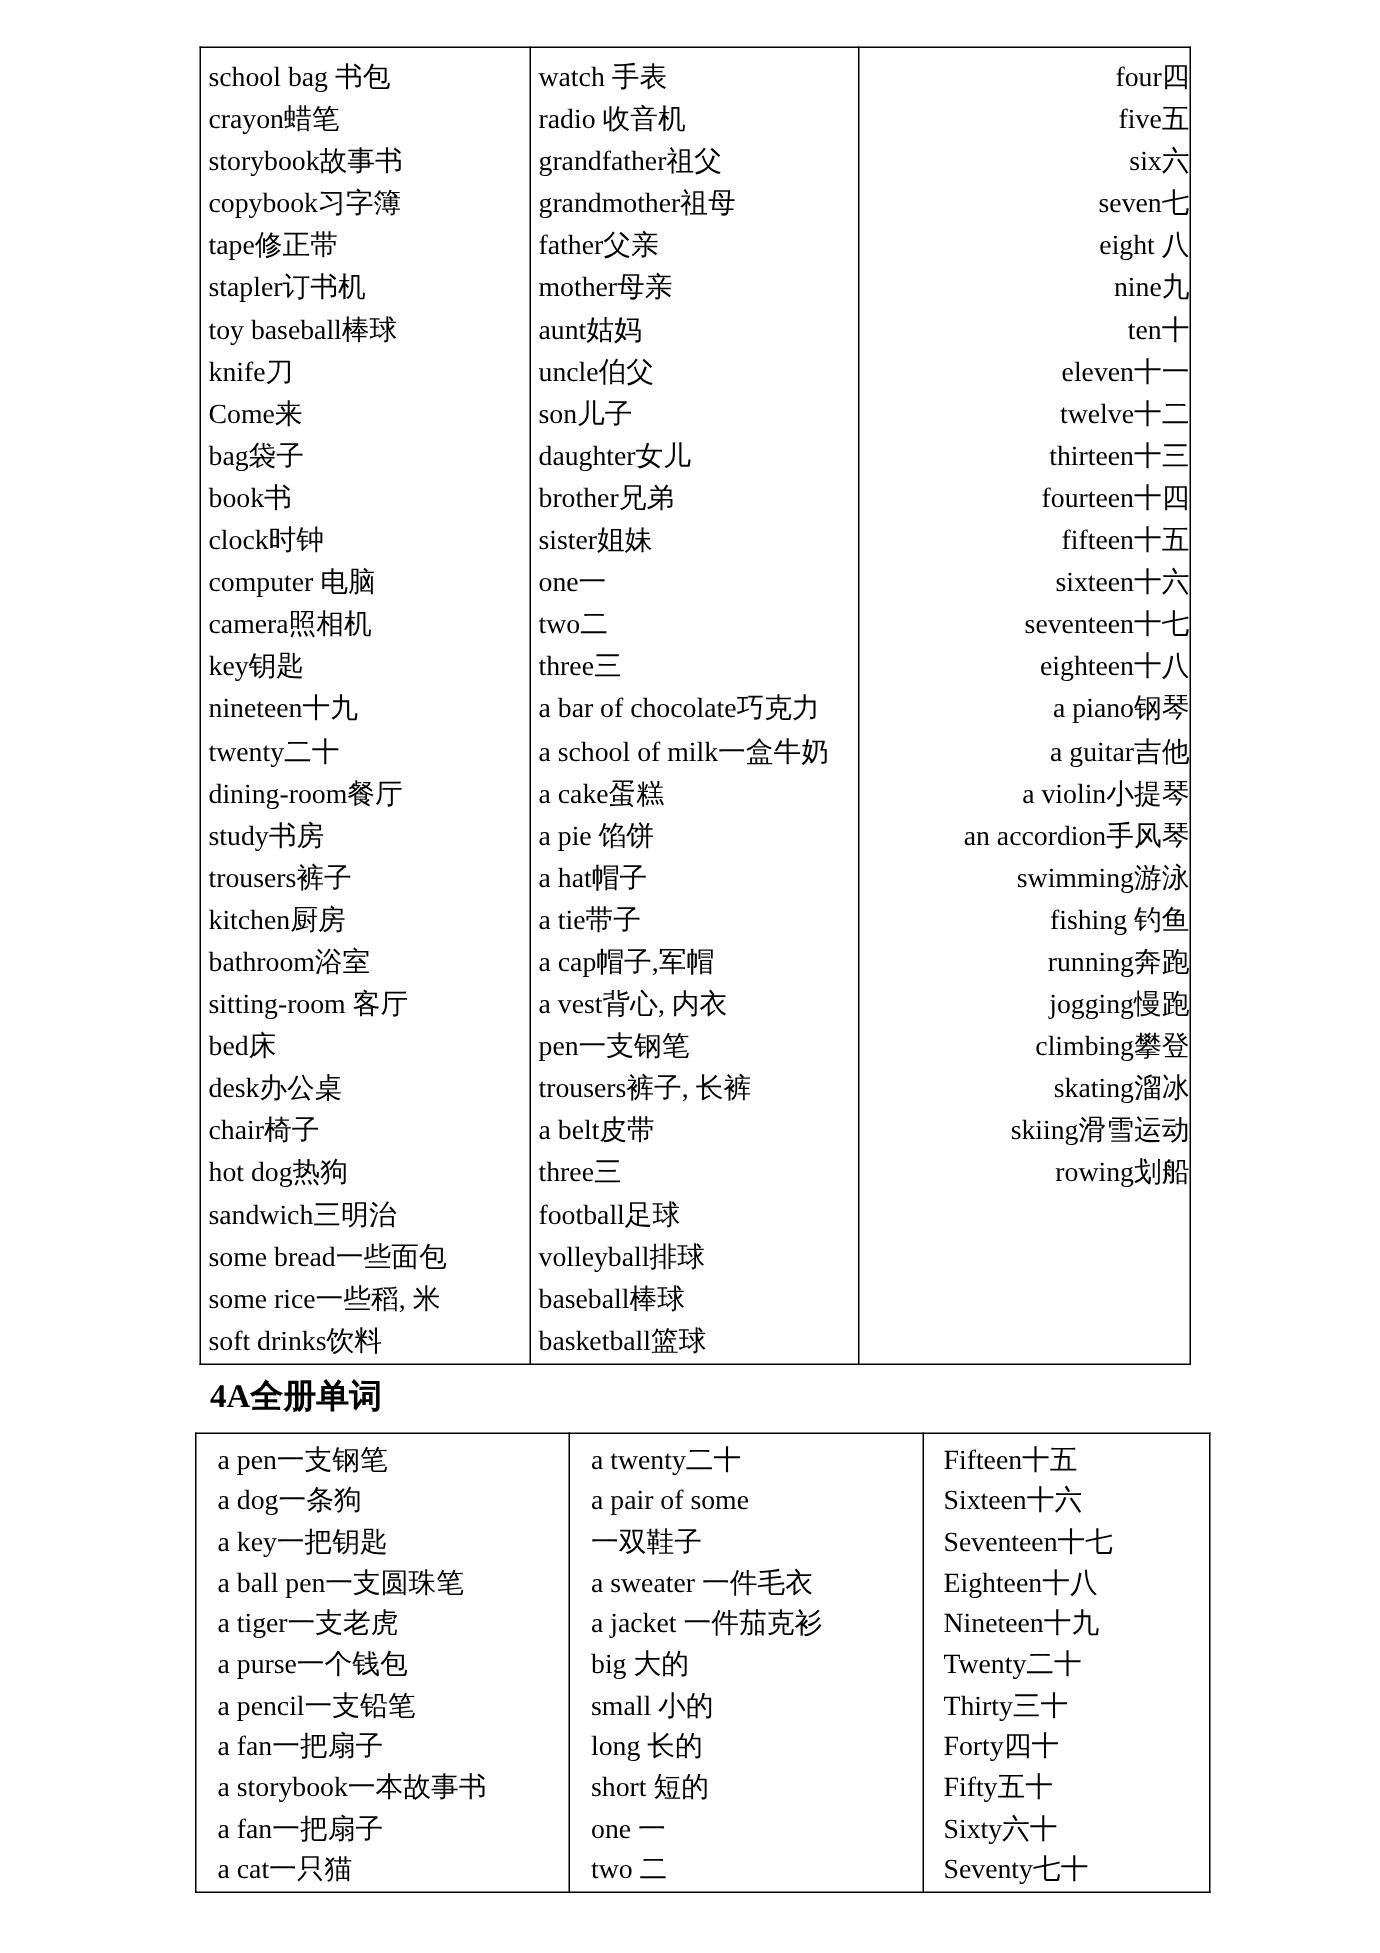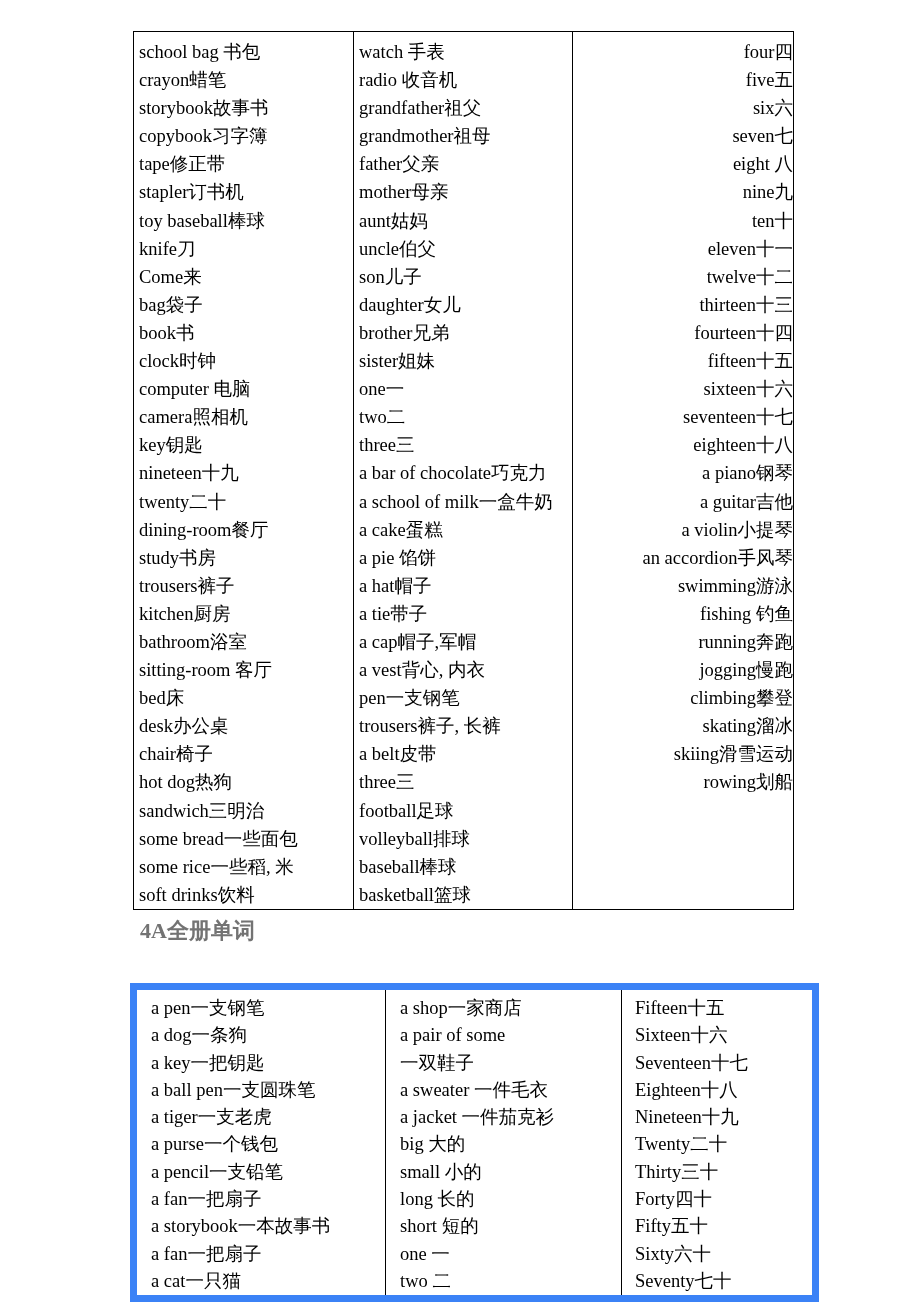--- a/index.html
+++ b/index.html
@@ -59,32 +59,32 @@
   }
   .t1-pad-top { height: 6px; }
 
   
   .heading-red {
     position: absolute;
     left: 140px;
     top: 916px;
     font-size: 22px;
     font-weight: bold;
-    color: #737373;
+    color: #000000;
     letter-spacing: 0px;
     white-space: nowrap;
   }
 
   
   .table2 {
     position: absolute;
     left: 130px;
-    top: 983px;
+    top: 955px;
     width: 673px;
-    border: 7px solid #3b82f6;
+    border: 1px solid #3b82f6;
     border-collapse: collapse;
     table-layout: fixed;
   }
   .table2 td {
     border: 1px solid #000;
     vertical-align: top;
     padding: 0;
     overflow: hidden;
   }
   .t2c1 { width: 248px; }
@@ -240,21 +240,21 @@
               <li>a pencil一支铅笔</li>
               <li>a fan一把扇子</li>
               <li>a storybook一本故事书</li>
               <li>a fan一把扇子</li>
               <li>a cat一只猫</li>
             </ul>
       </td>
       <td class="t2c2">
         <div class="t2-pad-top"></div>
         <ul class="vlist2">
-              <li>a shop一家商店</li>
+              <li>a twenty二十</li>
               <li>a pair of some</li>
               <li>一双鞋子</li>
               <li>a sweater 一件毛衣</li>
               <li>a jacket 一件茄克衫</li>
               <li>big 大的</li>
               <li>small 小的</li>
               <li>long 长的</li>
               <li>short 短的</li>
               <li>one 一</li>
               <li>two 二</li>

